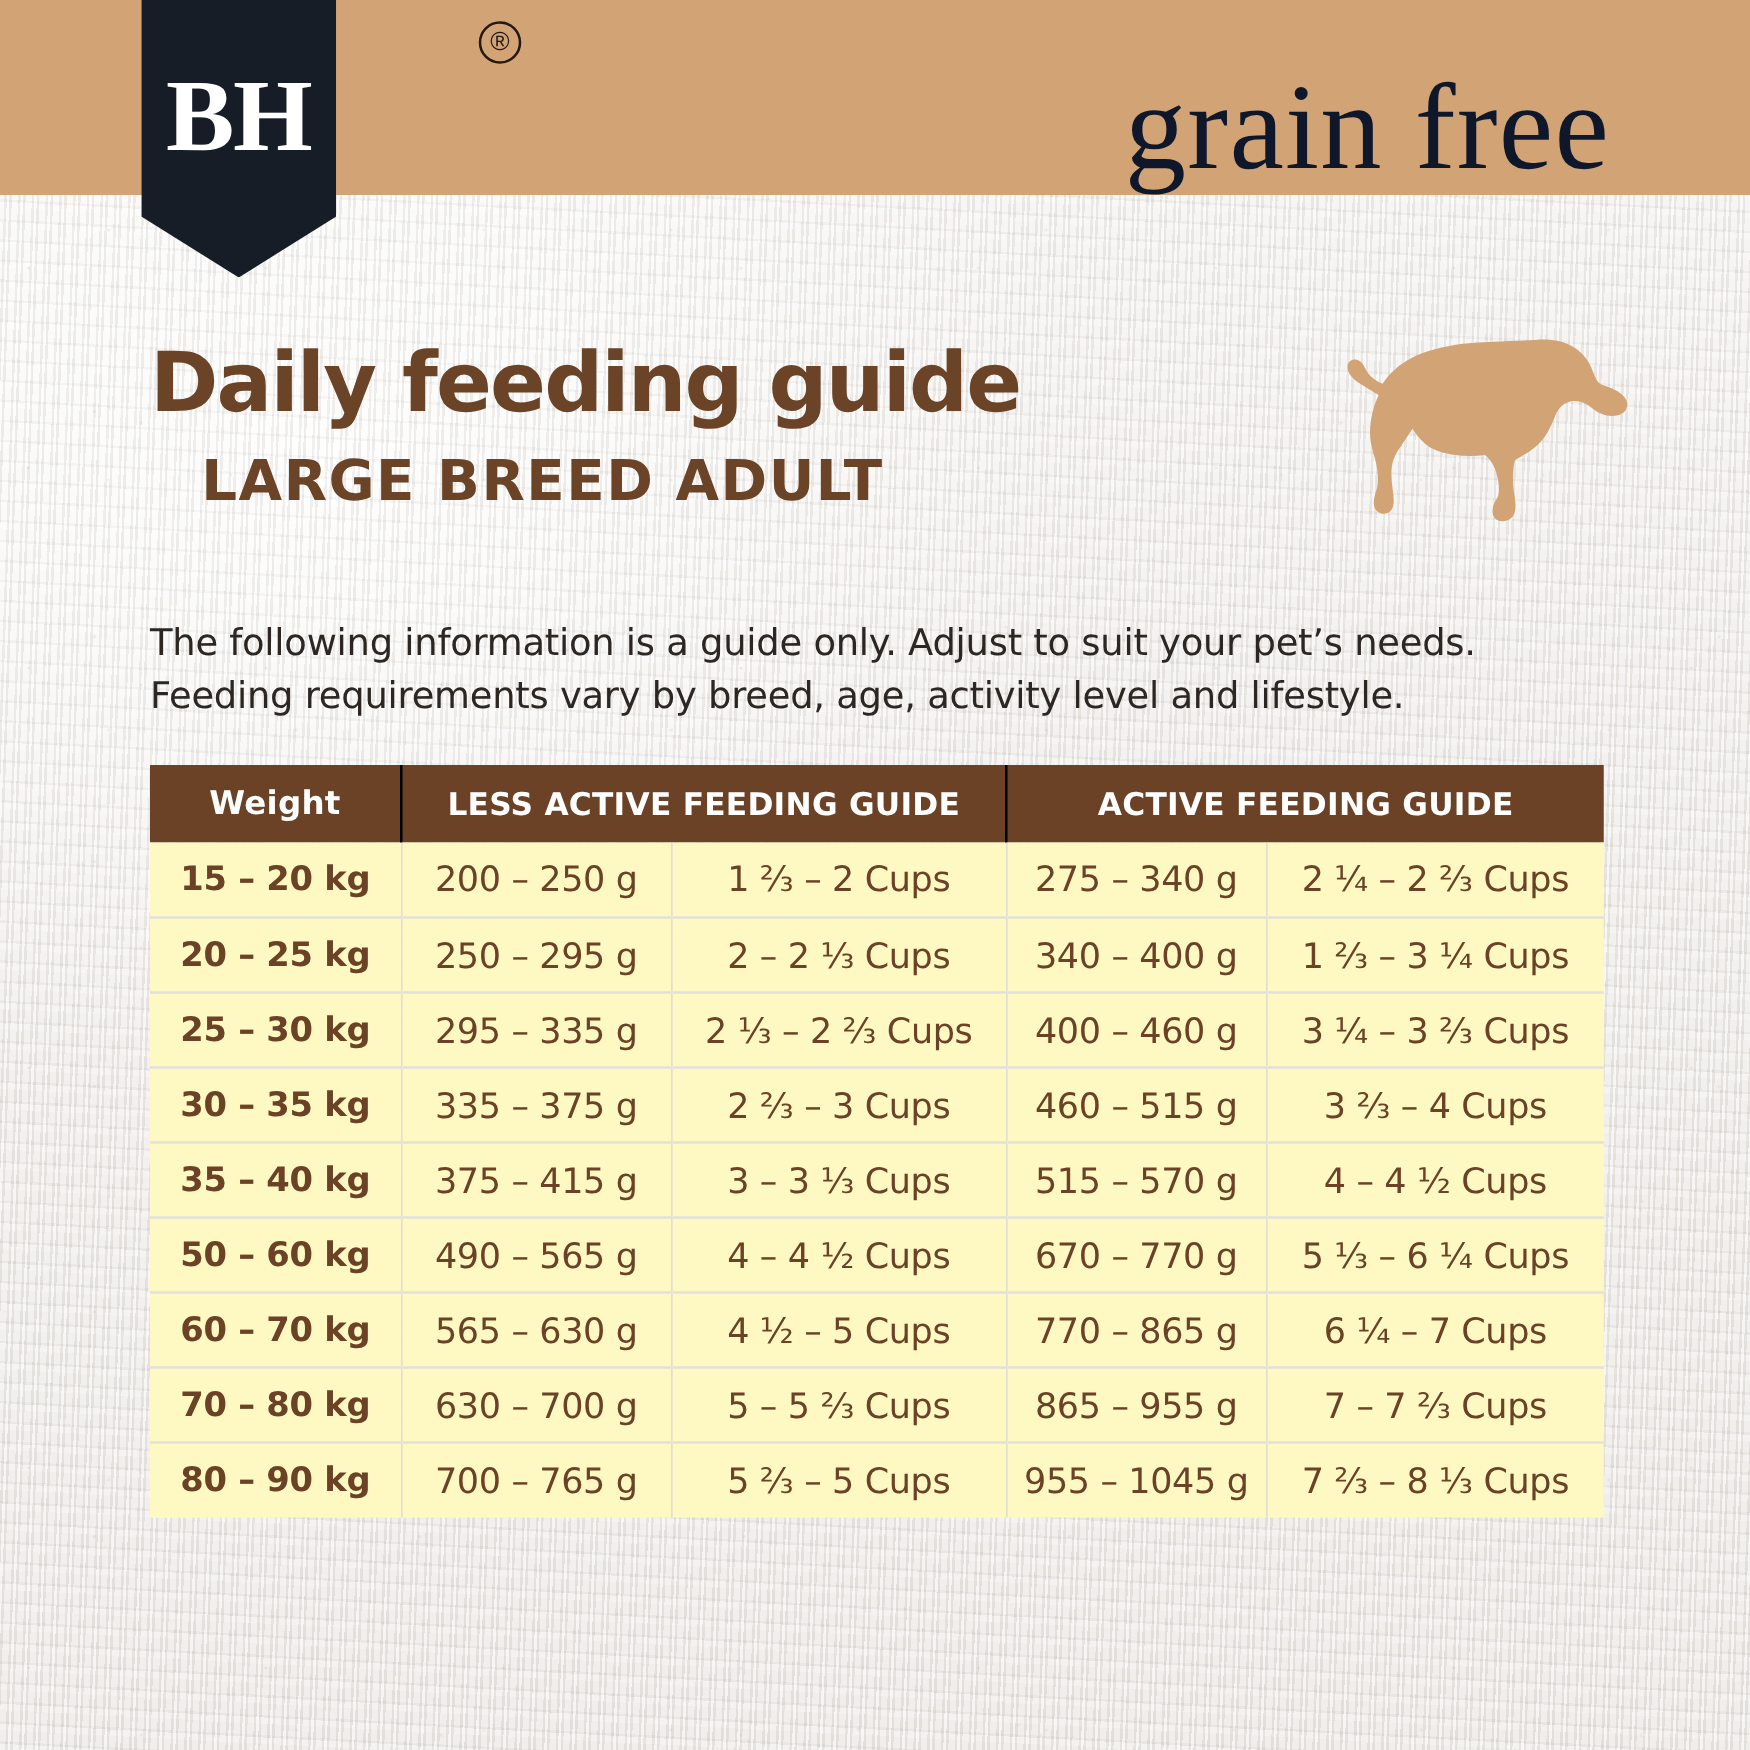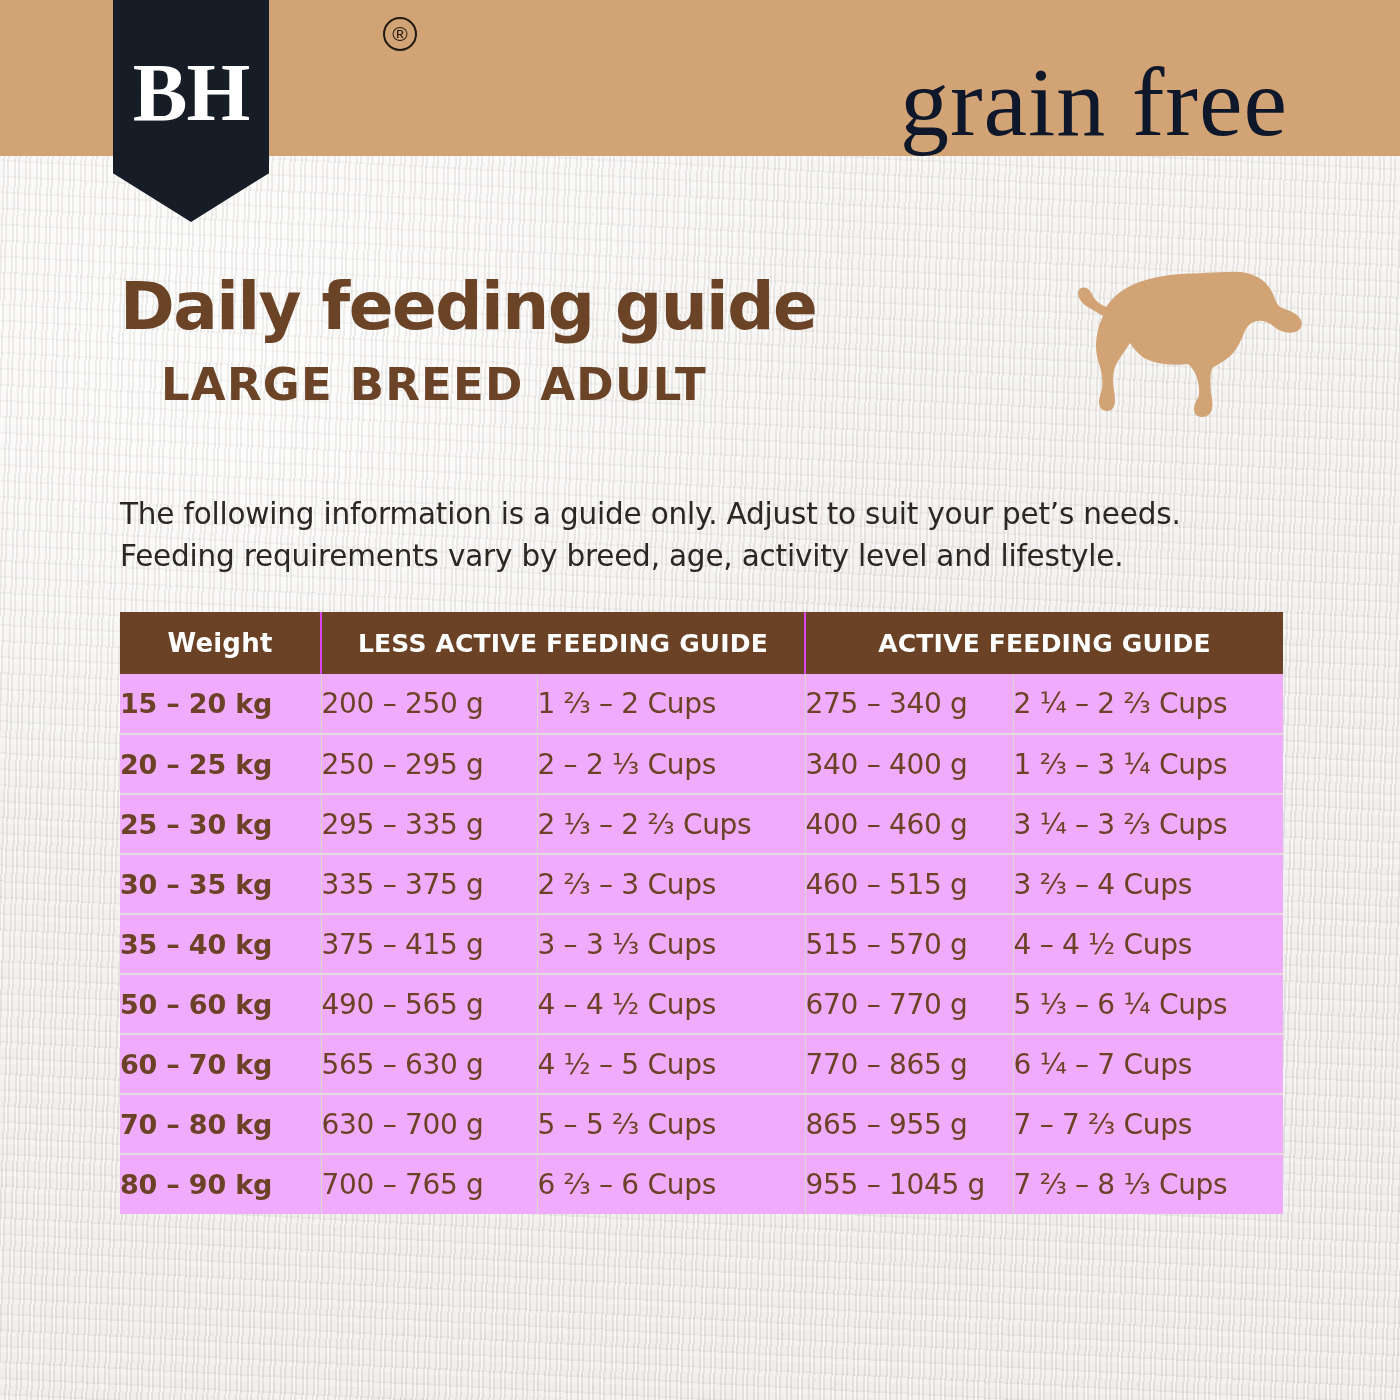--- a/index.html
+++ b/index.html
@@ -177,31 +177,32 @@
 
   #feeding-table thead th {
     background: #6b4226;
     color: #ffffff;
     height: 62px;
     font-size: 25px;
     font-weight: 700;
     letter-spacing: 0.2px;
     text-align: center;
     vertical-align: middle;
-    border-right: 2px solid #d946ef;
+    border-right: 2px solid #000000;
     padding: 0 6px;
   }
   #feeding-table thead th:last-child { border-right: none; }
   #feeding-table thead th.th-weight { font-size: 26px; }
 
   #feeding-table tbody td {
-    background: #f0abfc;
+    background: #fef9c3;
     height: 60px;
     font-size: 28px;
     color: #6b4226;
+    text-align: center;
     vertical-align: middle;
     border-right: 1.5px solid #d9d6d2;
     border-bottom: 2px solid #e3e0dc;
     letter-spacing: -0.3px;
     white-space: nowrap;
   }
   #feeding-table tbody td:last-child { border-right: none; }
   #feeding-table tbody tr:last-child td { border-bottom: none; }
   #feeding-table tbody td.cell-weight {
     font-weight: 700;
@@ -347,18 +348,18 @@
       <tr>
         <td class="cell-weight">70 – 80 kg</td>
         <td>630 – 700 g</td>
         <td>5 – 5 ⅔ Cups</td>
         <td>865 – 955 g</td>
         <td>7 – 7 ⅔ Cups</td>
       </tr>
       <tr>
         <td class="cell-weight">80 – 90 kg</td>
         <td>700 – 765 g</td>
-        <td>6 ⅔ – 6 Cups</td>
+        <td>5 ⅔ – 5 Cups</td>
         <td>955 – 1045 g</td>
         <td>7 ⅔ – 8 ⅓ Cups</td>
       </tr>
     </tbody>
 </table>
 
 </body></html>

